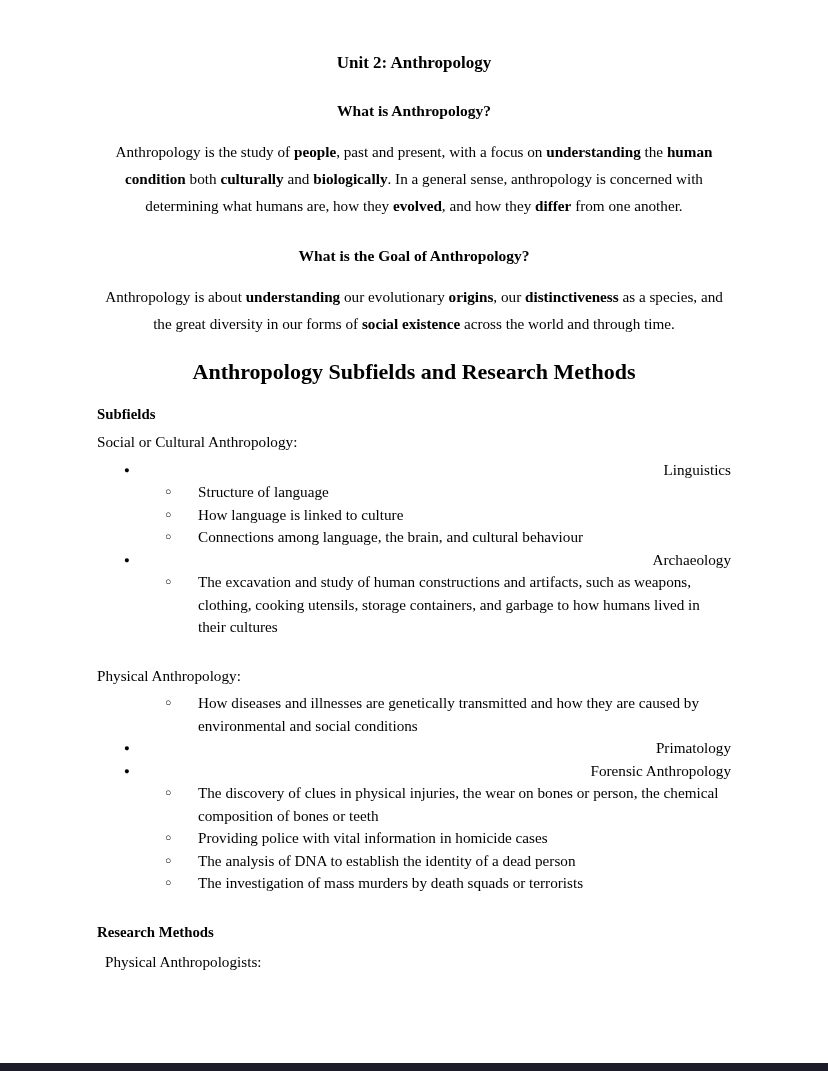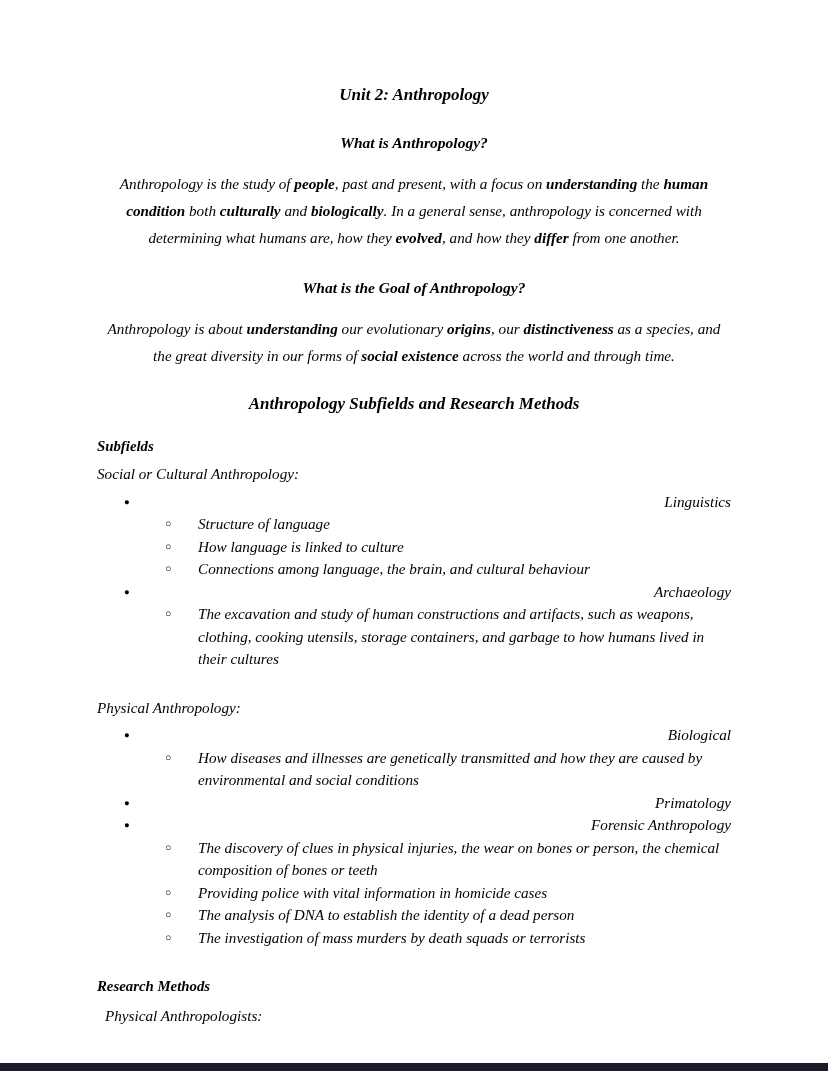--- a/index.html
+++ b/index.html
@@ -6,38 +6,38 @@
   html, body { margin: 0; padding: 0; }
   body {
     width: 828px;
     height: 1071px;
     position: relative;
     background: #ffffff;
     color: #000000;
     font-family: "Liberation Serif", "DejaVu Serif", serif;
     overflow: hidden;
   }
-  .page { padding: 84px 97px 0 97px; font-style: italic; }
+  .page { padding: 52px 97px 0 97px; }
 
   .center { text-align: center; }
 
   .doc-title {
     font-size: 17px;
     line-height: 22px;
     font-weight: bold;
     margin: 0;
   }
   .section-heading {
     font-size: 15.5px;
     line-height: 22px;
     font-weight: bold;
     margin: 26px 0 8px 0;
   }
   .section-heading-lg {
-    font-size: 17px;
+    font-size: 22px;
     line-height: 22px;
     font-weight: bold;
     margin: 24px 0 0 0;
     text-align: center;
   }
   .para {
     font-size: 15.2px;
     line-height: 27px;
     margin: 16px 0 16px 0;
   }
@@ -116,21 +116,20 @@
     <li class="lvl1">Linguistics</li>
     <li class="lvl2">Structure of language</li>
     <li class="lvl2">How language is linked to culture</li>
     <li class="lvl2">Connections among language, the brain, and cultural behaviour</li>
     <li class="lvl1">Archaeology</li>
     <li class="lvl2">The excavation and study of human constructions and artifacts, such as weapons, clothing, cooking utensils, storage containers, and garbage to how humans lived in their cultures</li>
   </ul>
 
   <p class="group-label">Physical Anthropology:</p>
   <ul class="blist">
-    <li class="lvl1">Biological</li>
     <li class="lvl2">How diseases and illnesses are genetically transmitted and how they are caused by environmental and social conditions</li>
     <li class="lvl1">Primatology</li>
     <li class="lvl1">Forensic Anthropology</li>
     <li class="lvl2">The discovery of clues in physical injuries, the wear on bones or person, the chemical composition of bones or teeth</li>
     <li class="lvl2">Providing police with vital information in homicide cases</li>
     <li class="lvl2">The analysis of DNA to establish the identity of a dead person</li>
     <li class="lvl2">The investigation of mass murders by death squads or terrorists</li>
   </ul>
 
   <h3 class="subheading">Research Methods</h3>

